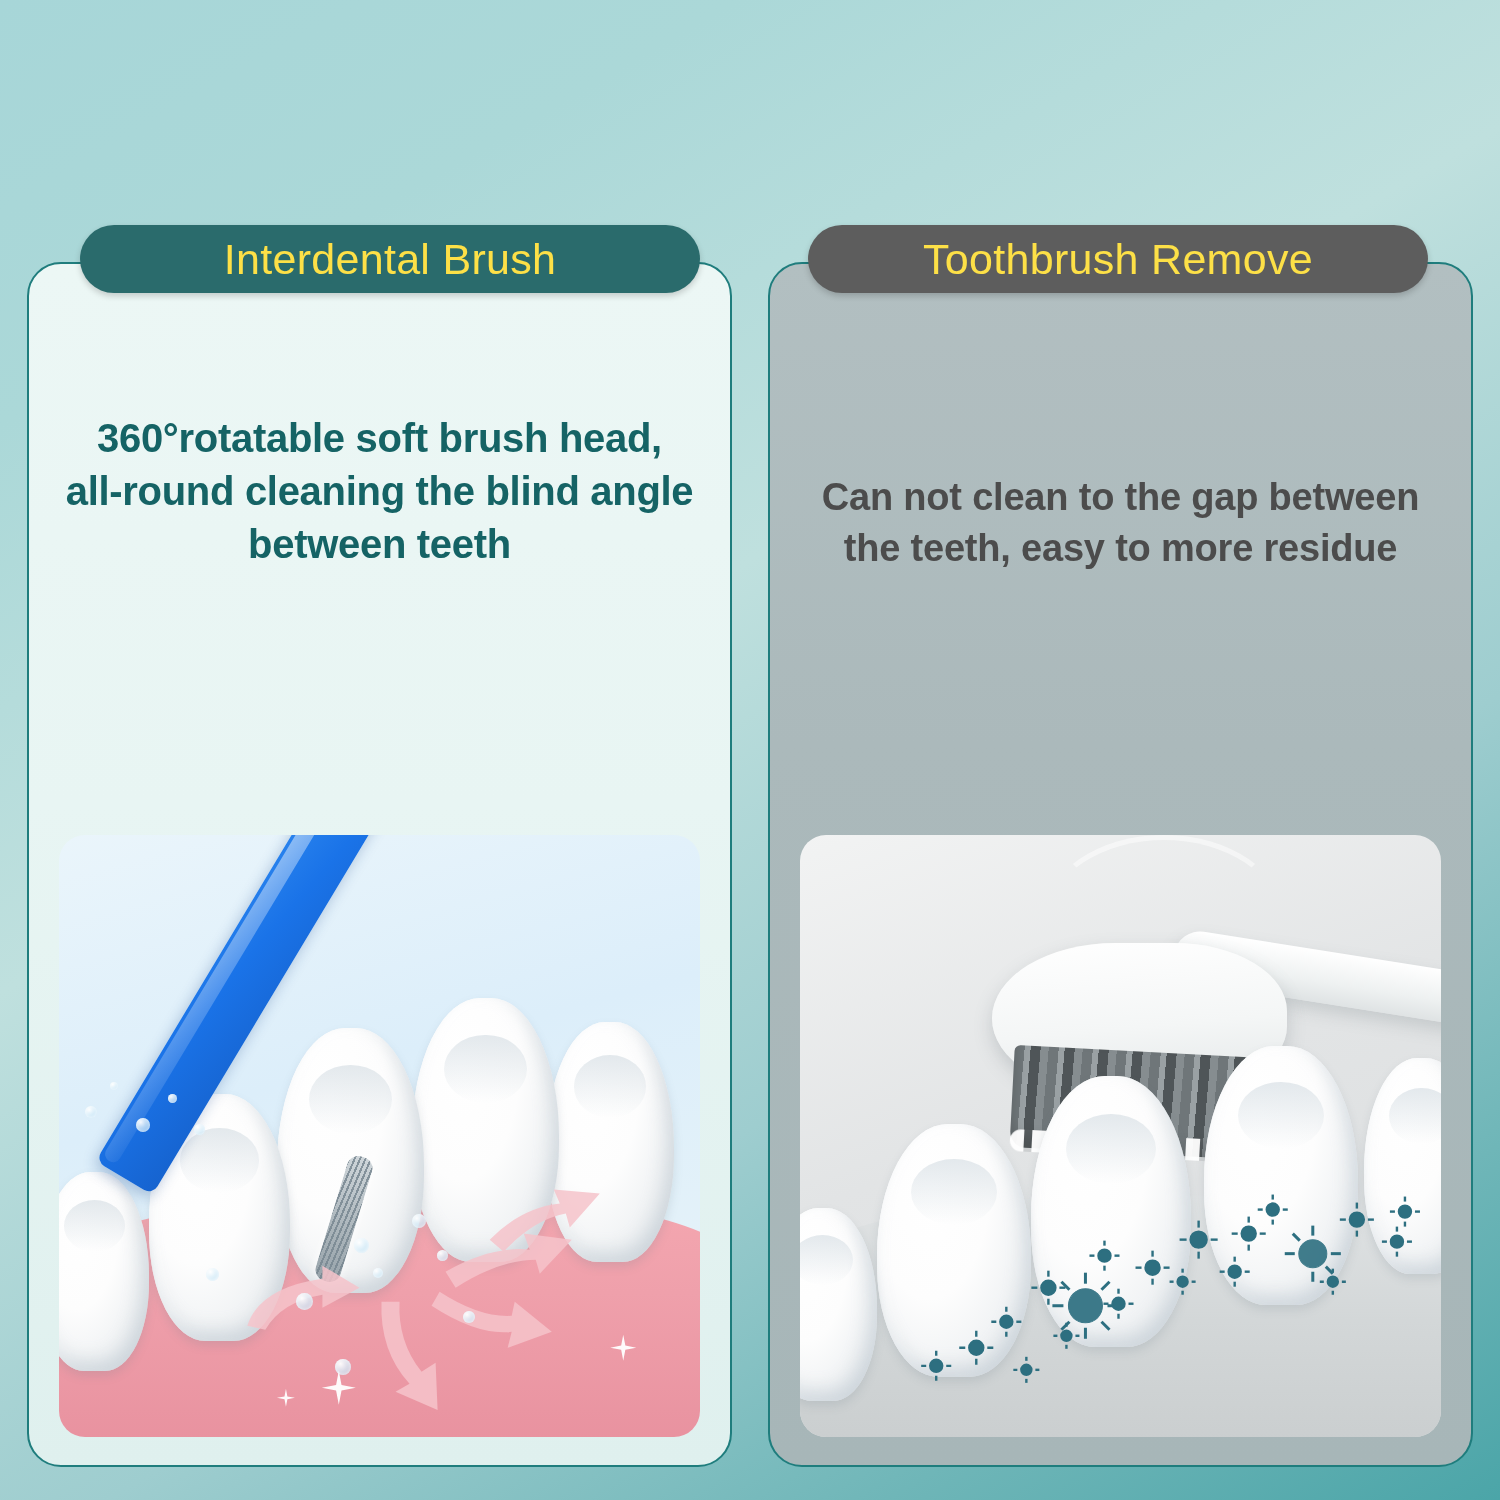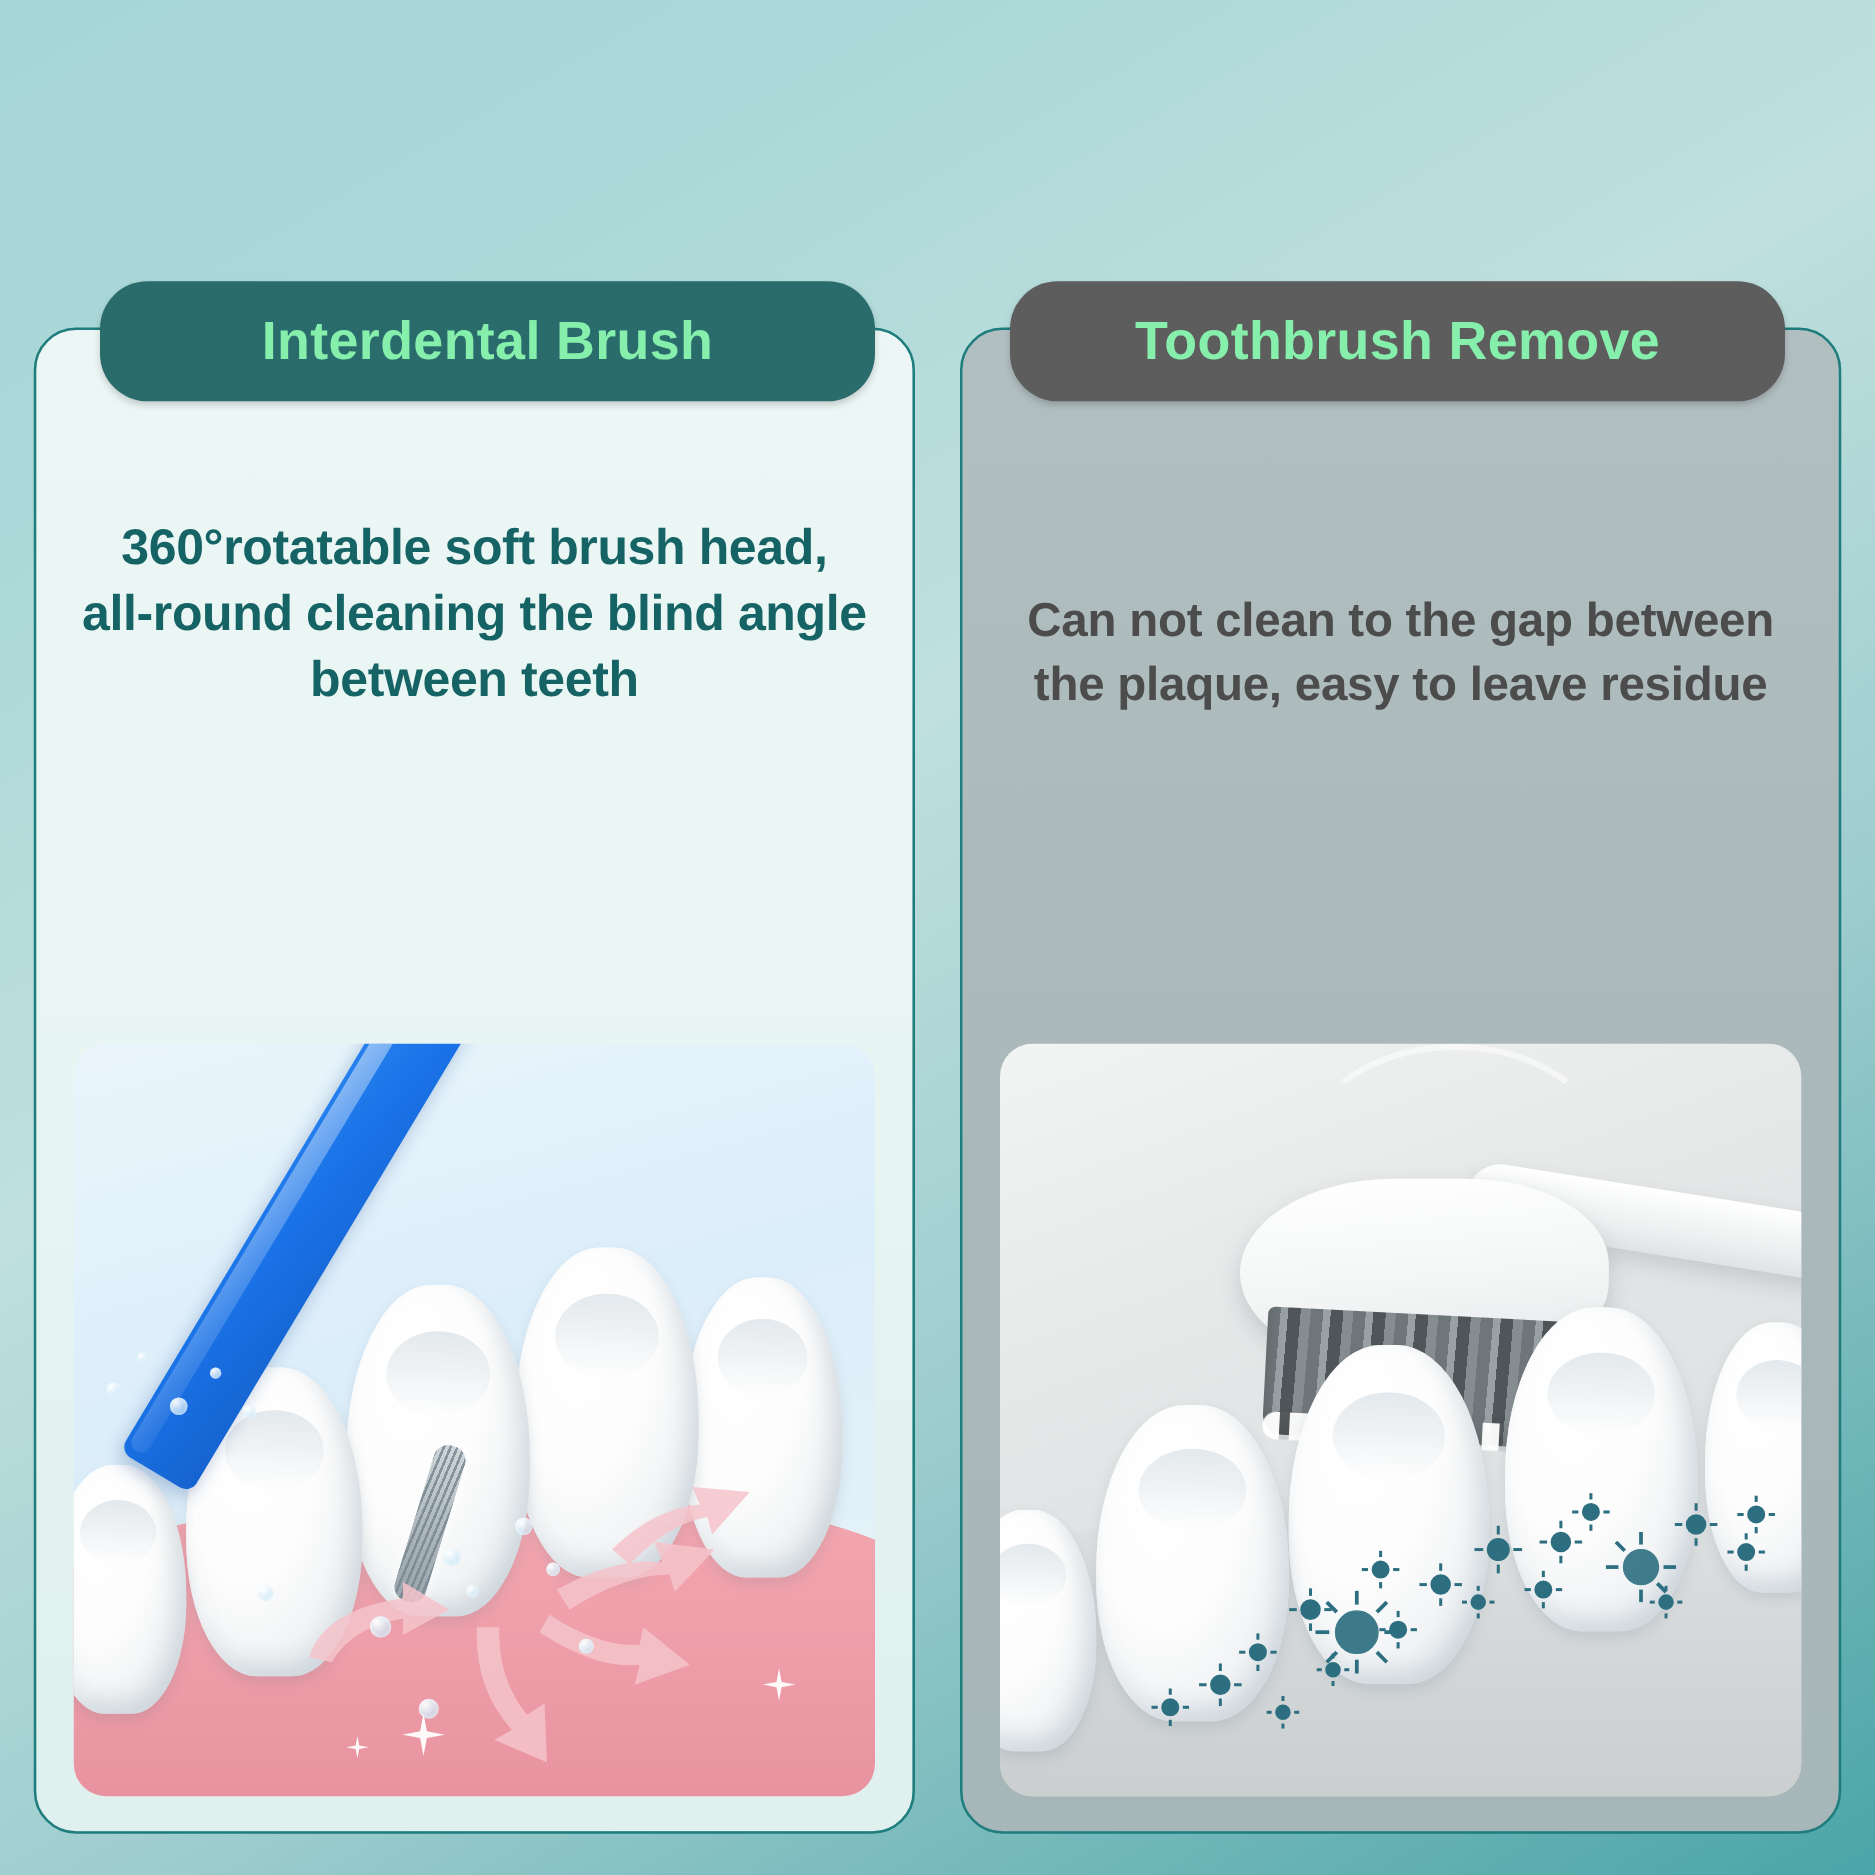--- a/index.html
+++ b/index.html
@@ -59,28 +59,28 @@
     background: linear-gradient(180deg, #ecf7f5 0%, #e8f5f3 45%, #dff0ee 100%);
   }
   .card-right {
     background: linear-gradient(180deg, #b2bfc1 0%, #abb9bb 40%, #a7b6b8 100%);
   }
 
   
   .pill {
     position: absolute;
     top: 225px;
-    height: 96px;
+    height: 68px;
     border-radius: 38px;
     display: flex;
     align-items: center;
     justify-content: center;
-    color: #86efac;
+    color: #fde047;
     font-size: 43px;
-    font-weight: bold;
+    font-weight: normal;
     letter-spacing: 0.3px;
     z-index: 5;
     box-shadow: 0 3px 6px rgba(0,0,0,0.18);
   }
   .pill-left {
     left: 80px;
     width: 620px;
     background: #2a6b6c;
   }
   .pill-right {
@@ -314,21 +314,21 @@
           <div class="sparkle" style="left:41%; top:89%; width:34px; height:34px;"></div>
           <div class="sparkle" style="left:86%; top:83%; width:26px; height:26px;"></div>
           <div class="sparkle" style="left:34%; top:92%; width:18px; height:18px;"></div>
         </div>
       </div>
     </div>
 
     <div class="card card-right">
 
       <div class="copy copy-right">
-        <p class="para para-gray">Can not clean to the gap between the plaque, easy to leave residue</p>
+        <p class="para para-gray">Can not clean to the gap between the teeth, easy to more residue</p>
       </div>
 
       <div class="illus illus-right">
         <div class="scene">
 
           <div class="gum gum-gray"></div>
 
           <div class="motion-arc" style="left:30%; top:-14%; width:48%; height:34%;"></div>
           <div class="motion-arc" style="left:34%; top:-7%;  width:42%; height:30%; opacity:.75;"></div>
           <div class="motion-arc" style="left:38%; top:0%;   width:36%; height:26%; opacity:.6;"></div>

